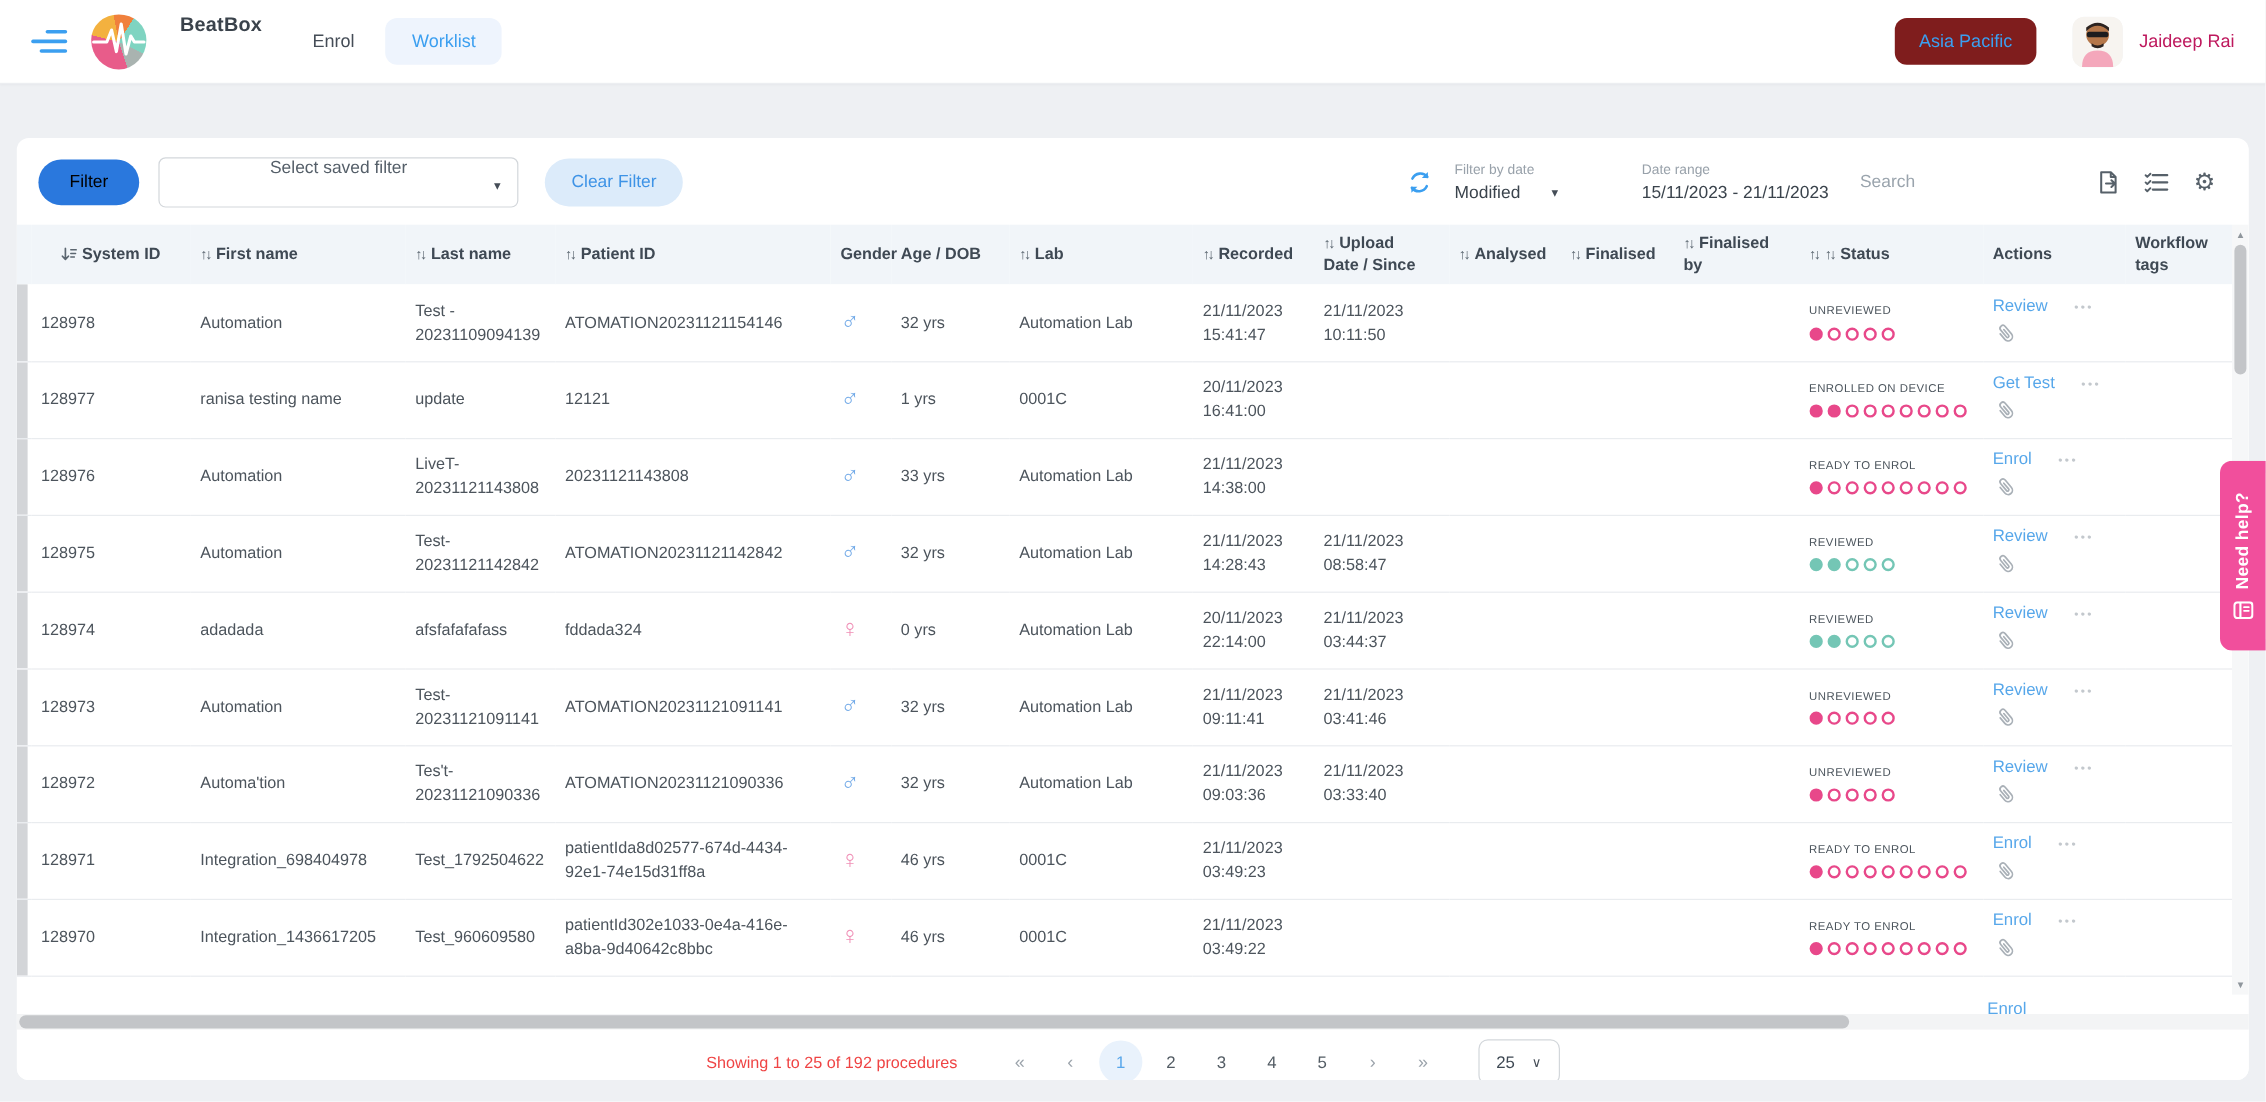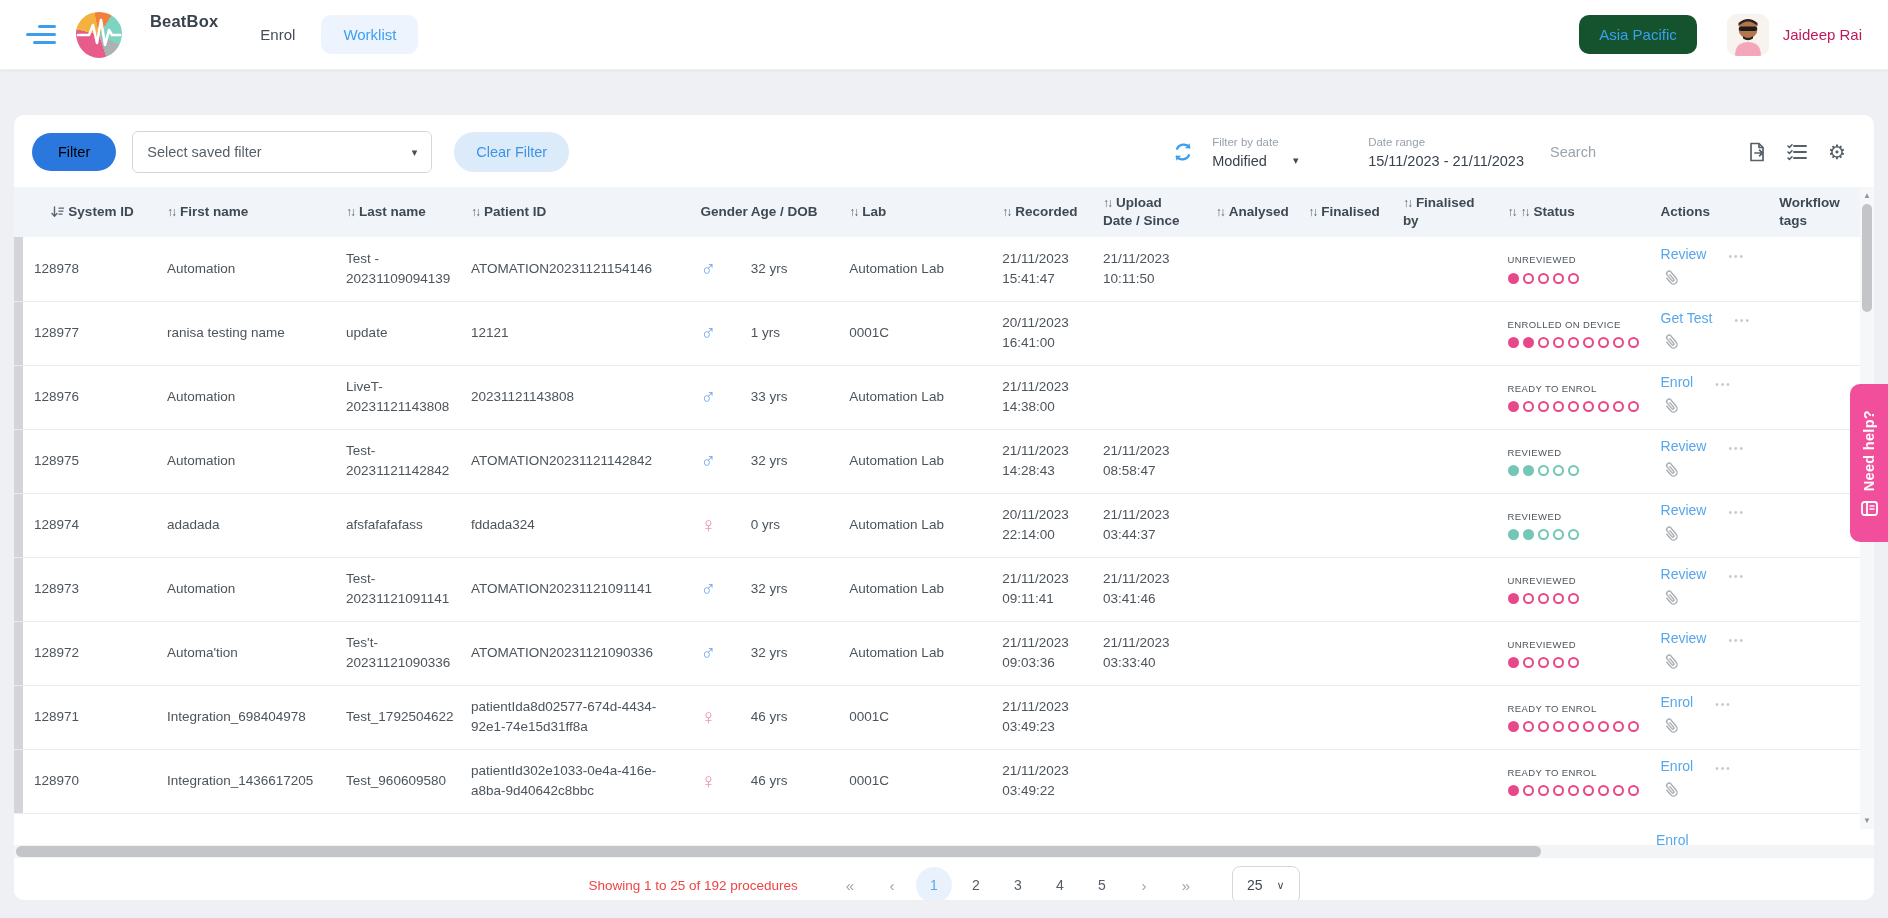--- a/index.html
+++ b/index.html
@@ -28,41 +28,41 @@
   .logo-circle svg{ position:absolute; inset:0;}
   .brand{ font-size:16.5px; font-weight:bold; color:#3a424b; margin-left:8px; letter-spacing:.2px;}
   .nav{ display:flex; align-items:center; margin-left:42px; gap:26px;}
   .nav-link{ font-size:15px; color:#454d57; cursor:pointer;}
   .nav-tab-active{
     font-size:15px; color:#3b9ff0; background:#eef4fd; padding:11px 22px;
     border-radius:10px; cursor:pointer;
   }
   .top-right{ margin-left:auto; display:flex; align-items:center;}
   .region-btn{
-    background:#14532d; color:#3b9ff0; font-size:15px; padding:11px 20px;
+    background:#7f1d1d; color:#3b9ff0; font-size:15px; padding:11px 20px;
     border-radius:10px; border:none; cursor:pointer; font-family:inherit;
   }
   .avatar{ width:42px; height:42px; border-radius:10px; overflow:hidden; margin-left:30px; background:#f3f3f3;}
   .username{ font-size:15px; color:#be185d; margin-left:14px;}
 
   
   .card{
     margin:45px 14px 0; background:#fff; border-radius:10px;
     height:785px; position:relative; overflow:hidden;
   }
   
   .filter-row{ display:flex; align-items:center; padding:16px 18px 14px 18px; }
   .btn-filter{
     background:#2a78dd; color:#000000; border:none; font-family:inherit;
     font-size:14.5px; padding:11px 26px; border-radius:22px; cursor:pointer;
   }
   .saved-filter{
     margin-left:16px; width:300px; height:42px; border:1px solid #d3d7db; border-radius:6px;
     display:flex; align-items:center; padding:0 14px; color:#555f69; font-size:14.5px;
-    cursor:pointer; background:#fff;
+    cursor:pointer; background:#fff;flex-direction:column;
   }
   .saved-filter .caret{ margin-left:auto; font-size:11px; color:#454d57;}
   .btn-clear{
     margin-left:22px; background:#dcebfa; color:#3e93e6; border:none; font-family:inherit;
     font-size:14.5px; padding:12px 22px; border-radius:22px; cursor:pointer;
   }
   .filter-spacer{ flex:1;}
   .refresh{ width:22px; height:22px; cursor:pointer; margin-right:18px;}
   .fld-group{ margin-right:26px; min-width:130px;}
   .fld-label{ font-size:11.5px; color:#98a1aa; margin-bottom:5px;}

